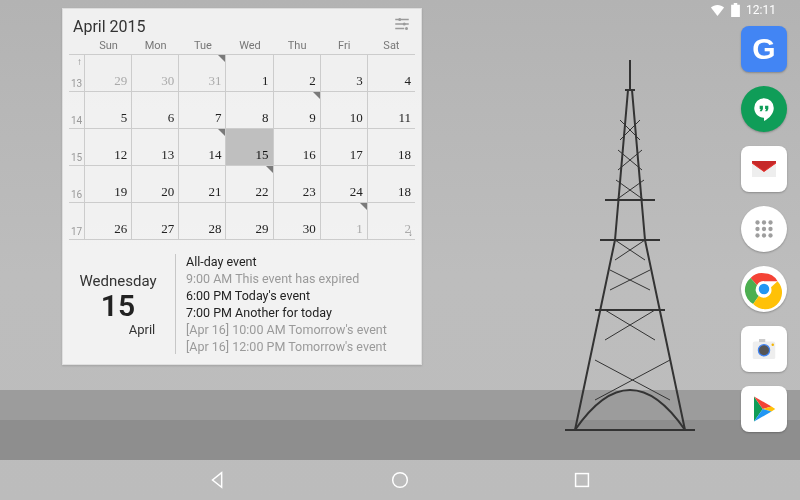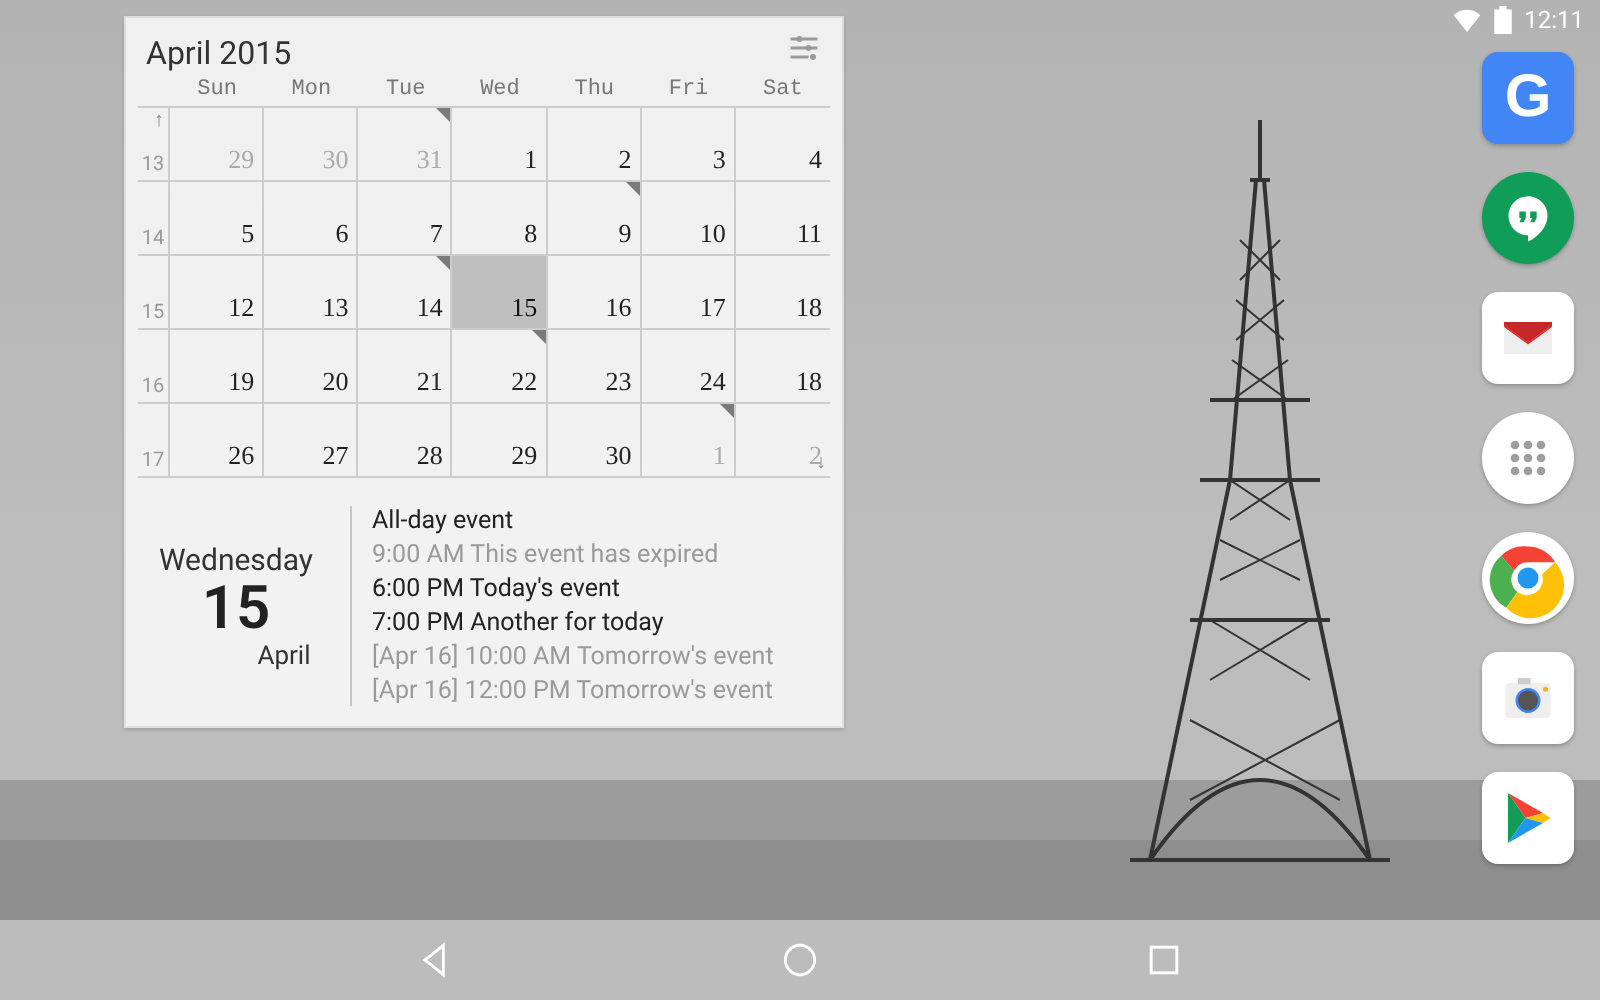--- a/index.html
+++ b/index.html
@@ -10,21 +10,21 @@
   }
   
   .skyline { position:absolute; bottom:40px; left:0; right:0; height:90px; }
   .skyline .band { position:absolute; bottom:0; left:0; right:0; }
   .skyline .band.b1 { height:70px; background:#9c9c9c; }
   .skyline .band.b2 { height:40px; background:#8e8e8e; }
   .tower { position:absolute; bottom:40px; left:555px; width:150px; height:400px; }
   .tower svg { width:100%; height:100%; }
 
   
-  .status { position:absolute; top:0; left:0; right:0; height:20px; display:flex; align-items:center; justify-content:flex-end; padding:0 8px; color:#fff; gap:6px; font-size:12px; }
+  .status { position:absolute; top:0; left:0; right:0; height:20px; display:flex; align-items:center; justify-content:flex-end; padding:0 24px; color:#fff; gap:6px; font-size:12px; }
   .status svg { fill:#fff; }
 
   
   .dock { position:absolute; top:26px; right:6px; width:60px; display:flex; flex-direction:column; gap:14px; align-items:center; }
   .dock .app { width:46px; height:46px; border-radius:8px; display:flex; align-items:center; justify-content:center; box-shadow:0 1px 2px rgba(0,0,0,0.25); }
   .dock .circle { border-radius:50%; }
   .google-g { background:#4285F4; color:#fff; font-weight:600; font-size:30px; font-family:"Product Sans",Arial; }
   .hangouts { background:#0F9D58; }
   .gmail { background:#fff; }
   .apps-drawer { background:#fff; }
@@ -34,21 +34,21 @@
 
   
   .navbar { position:absolute; bottom:0; left:0; right:0; height:40px; display:flex; align-items:center; justify-content:center; gap:160px; }
   .navbar svg { stroke:#fff; fill:none; stroke-width:1.6; }
 
   
   .widget { position:absolute; top:8px; left:62px; width:360px; background:rgba(255,255,255,0.80); border:1px solid rgba(0,0,0,0.08); box-shadow:0 1px 2px rgba(0,0,0,0.15); }
   .widget-header { display:flex; align-items:center; justify-content:space-between; padding:6px 10px 2px 10px; }
   .widget-title { font-size:16px; color:#333; }
   .widget-settings { opacity:0.55; }
-  .dow-row { display:grid; grid-template-columns:16px repeat(7,1fr) 0px; font-size:11px; color:#777; padding:0 6px 2px 6px;font-family:Liberation Mono, monospace; }
+  .dow-row { display:grid; grid-template-columns:16px repeat(7,1fr) 0px; font-size:11px; color:#777; padding:0 6px 2px 6px; }
   .dow-row span { text-align:center; }
   .grid { padding:0 6px 6px 6px; }
   .row { display:grid; grid-template-columns:16px repeat(7,1fr); }
   .wk { font-size:10px; color:#999; display:flex; align-items:flex-end; justify-content:center; border-top:1px solid #ccc; border-right:1px solid #ccc; padding-bottom:2px;}
   .cell { position:relative; height:28px; border-top:1px solid #ccc; border-right:1px solid #ccc; font-size:13px; color:#222; display:flex; align-items:flex-start; justify-content:flex-end; padding:18px 4px;font-family:Liberation Serif, serif; }
   .row .cell:last-child { border-right:none; }
   .cell.other { color:#aaa; }
   .cell.today { background:#bfbfbf; color:#111; font-weight:500; }
   .cell .marker { position:absolute; top:0; right:0; width:0; height:0; border-left:7px solid transparent; border-top:7px solid #7a7a7a; }
   .nav-arrow { position:absolute; font-size:10px; color:#888; }

